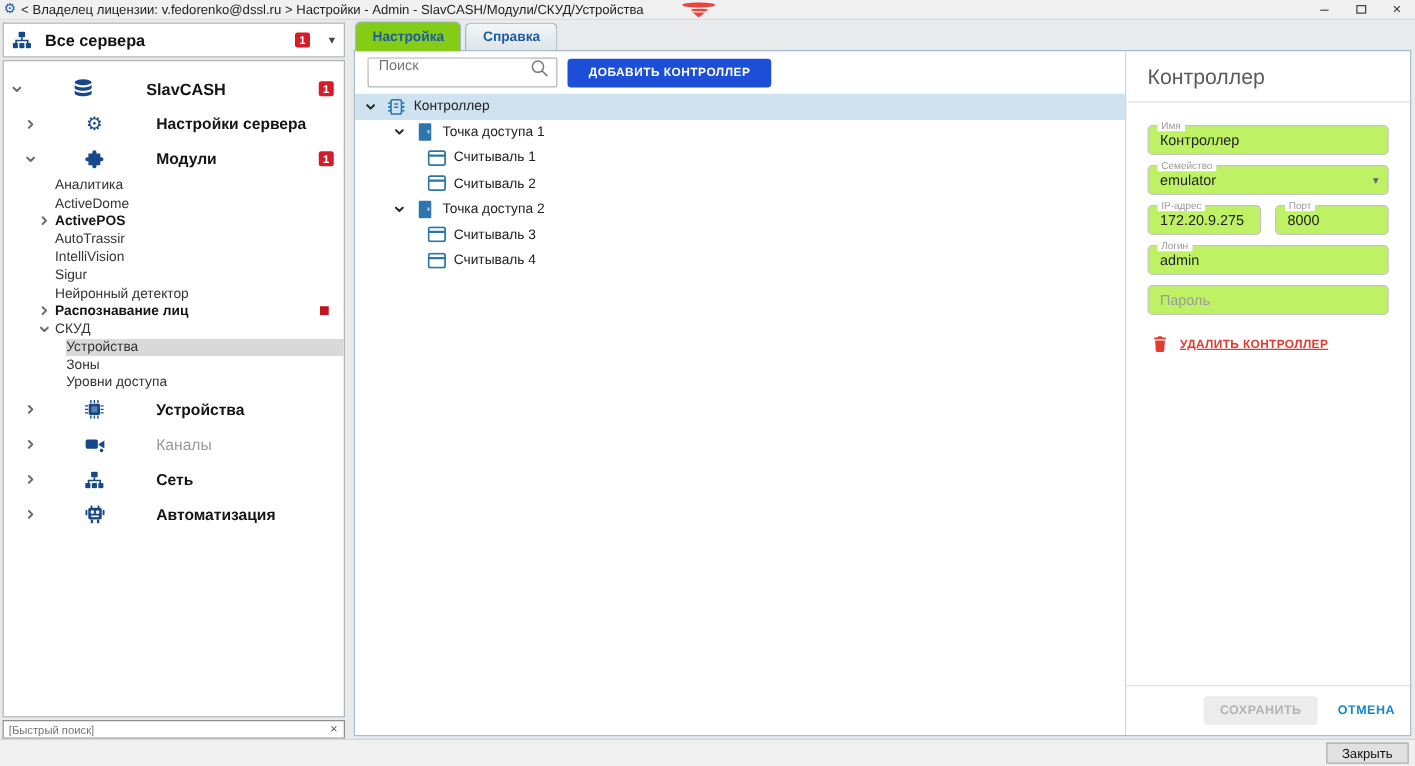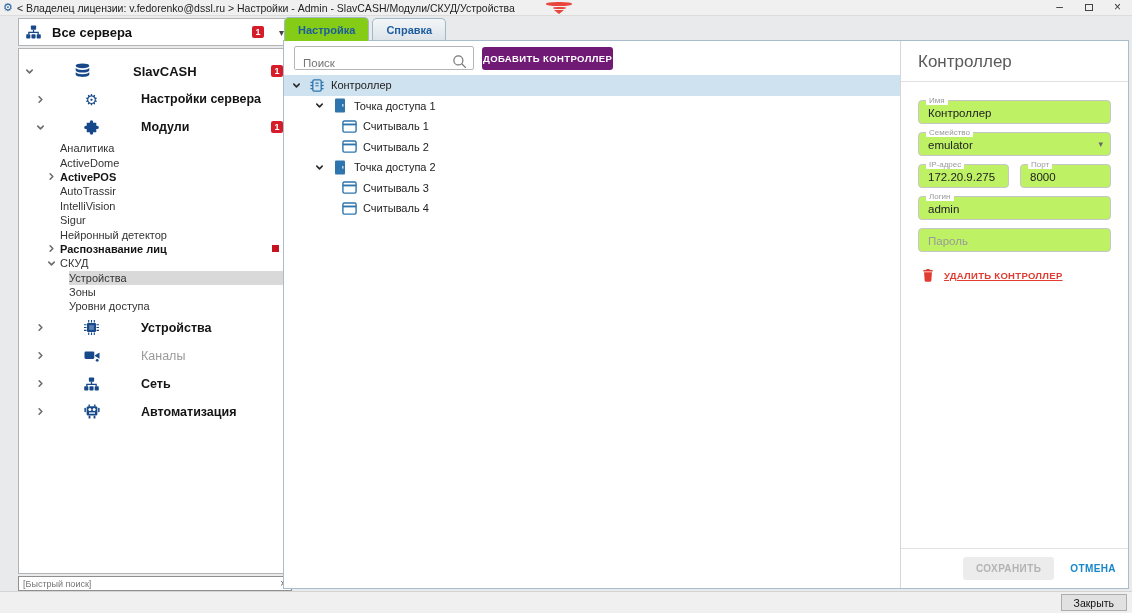--- a/index.html
+++ b/index.html
@@ -19,21 +19,21 @@
   .tb-title { white-space:nowrap; }
   .tb-logo { position:absolute; left:546px; top:2px; width:26px; }
   .tb-logo .l1 { display:block; width:26px; height:4px; background:#e8453c; border-radius:45%; }
   .tb-logo .l2 { display:block; width:13px; height:2px; background:#e8453c; margin:1px auto 0; border-radius:40%; }
   .tb-logo .l3 { display:block; width:0; height:0; margin:1px auto 0;
     border-left:5px solid transparent; border-right:5px solid transparent; border-top:4px solid #e8453c; }
   .tb-controls { margin-left:auto; display:flex; height:16px; }
   .tbc { width:29px; height:16px; text-align:center; line-height:14px; font-size:12px; color:#333; cursor:pointer; }
   .maxbox { display:inline-block; width:8px; height:7px; border:1px solid #444; margin-top:4px; background:#f0f0f0; }
   
-  .sidebar { position:absolute; left:18px; top:18px; width:274px; bottom:22px; display:flex; flex-direction:column; }
+  .sidebar { position:absolute; left:2px; top:18px; width:274px; bottom:22px; display:flex; flex-direction:column; }
   .server-header { height:28px; border:1px solid #b3b3b3; background:#fff; display:flex; align-items:center; padding:0 7px; flex:none; cursor:pointer; }
   .server-header .sh-icon { width:17px; color:#17498a; display:flex; align-items:center; }
   .sh-label { font-weight:bold; font-size:13px; margin-left:9px; color:#111; }
   .sh-caret { margin-left:7px; color:#444; font-size:10px; }
   .sidebar-tree { flex:1; border:1px solid #b3b3b3; background:#fff; margin-top:2px; overflow:hidden; padding-top:8px; }
   .quick-search { height:15px; border:1px solid #8f8f8f; background:#fff; margin-top:2px; display:flex; align-items:center; flex:none; }
   .quick-search input { border:none; outline:none; flex:1; font-size:9px; padding:0 4px; color:#666; font-family:inherit; background:transparent; }
   .qs-x { font-size:10px; line-height:10px; color:#555; padding:0 5px; cursor:pointer; }
   .st-row { display:flex; align-items:center; cursor:pointer; }
   .row-lg { height:28px;gap:34px; }
@@ -58,25 +58,25 @@
   .main-panel { position:absolute; left:283px; top:17px; width:846px; bottom:24px; }
   .tab-bar { display:flex; height:23px; padding-left:1px; position:relative; z-index:2; }
   .tab { border:1px solid #a3b8c6; border-bottom:none; border-radius:5px 5px 0 0; padding:0 13px;
     display:flex; align-items:center; font-size:11px; font-weight:bold; color:#1d5c9e;
     background:linear-gradient(#f3f6f8,#dde4ea); margin-right:3px; height:22px; margin-top:1px; cursor:pointer; }
   .tab.active { background:#84cc16; height:24px; margin-top:0; margin-bottom:-1px; z-index:3; }
   .content-box { position:absolute; top:23px; left:0; right:0; bottom:0; background:#fff;
     border:1px solid #a9bcc9; display:flex; z-index:1; }
   .tree-pane { flex:1; position:relative; overflow:hidden; }
   .toolbar { display:flex; align-items:center; padding:5px 0 4px 10px; gap:8px; }
-  .search-box { width:180px; height:24px; border:1px solid #b5b5b5; border-radius:2px; display:flex; align-items:flex-end; background:#fff; }
+  .search-box { width:152px; height:24px; border:1px solid #b5b5b5; border-radius:2px; display:flex; align-items:flex-start; background:#fff; }
   .search-box input { flex:1; border:none; outline:none; font-size:11.5px; padding:0 8px; color:#444; font-family:inherit; min-width:0; }
   .icon-mag { color:#777; margin-right:6px; display:flex; flex:none; }
-  .add-btn { height:23px; background:#701a75; color:#fff; border:none; border-radius:3px; font-weight:bold;
-    font-size:9.5px; padding:0 1px; letter-spacing:0.4px; font-family:inherit; cursor:pointer; }
+  .add-btn { height:23px; background:#1d4ed8; color:#fff; border:none; border-radius:3px; font-weight:bold;
+    font-size:9.5px; padding:0 17px; letter-spacing:0.4px; font-family:inherit; cursor:pointer; }
   .device-tree { padding-top:1px; }
   .dt-row { height:20.5px; display:flex; align-items:center; cursor:pointer; }
   .dlvl0 { padding-left:8px; }
   .dlvl1 { padding-left:31px; }
   .dlvl2 { padding-left:57px; }
   .dt-arrow { width:17px; color:#2b2b2b; flex:none; display:flex; align-items:center; }
   .dt-icon { width:16px; height:16px; margin-right:6px; color:#2e75ad; display:flex; align-items:center; justify-content:center; flex:none; }
   .dt-label { font-size:11px; color:#222; white-space:nowrap; }
   .dt-row.sel { background:#cfe2ef; }
   

